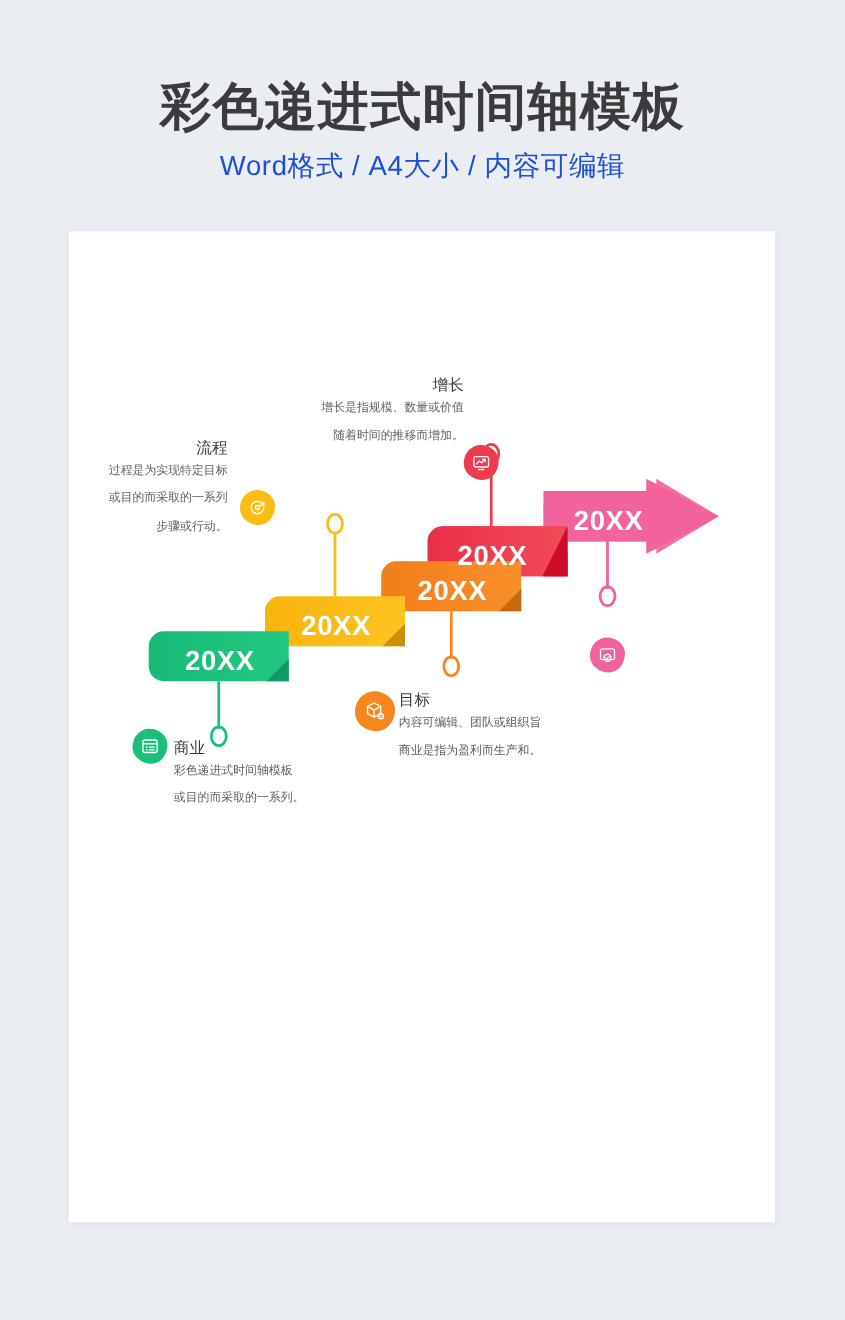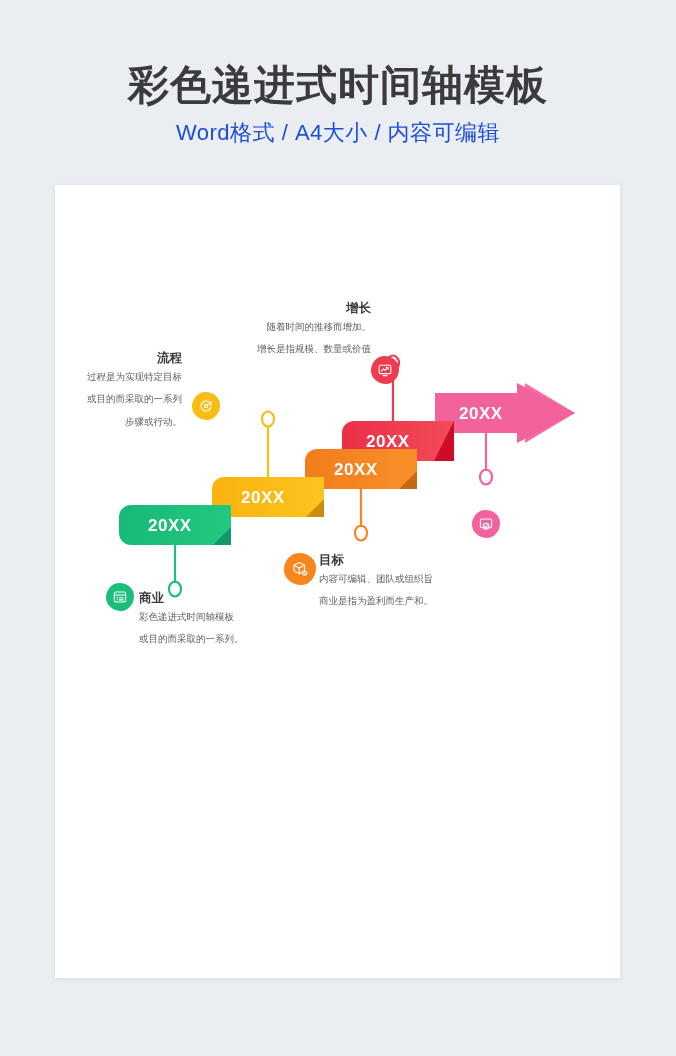--- a/index.html
+++ b/index.html
@@ -60,32 +60,32 @@
     position: absolute;
     left: 0; top: 0;
     width: 565px; height: 793px;
     overflow: visible;
   }
 
   
   .year {
     position: absolute;
     color: #ffffff;
-    font-size: 17px;
+    font-size: 22px;
     font-weight: bold;
     letter-spacing: 0.5px;
     white-space: nowrap;
     pointer-events: none;
   }
 
   
   .block { position: absolute; }
   .block .ttl {
     font-size: 12.5px;
-    font-weight: bold;
+    font-weight: normal;
     color: #3b3b3d;
     white-space: nowrap;
     line-height: 1.2;
   }
   .block .desc {
     font-size: 9.5px;
     color: #5d6066;
     line-height: 2.35;
     white-space: nowrap;
   }
@@ -254,22 +254,22 @@
           <svg width="16" height="16" viewBox="0 0 24 24" fill="none" stroke="#ffffff" stroke-width="1.6" stroke-linejoin="round" stroke-linecap="round">
             <rect x="3.2" y="5" width="17.6" height="12.4" rx="2"></rect>
             <polyline points="6.6,13.6 9.8,10.2 12.4,12.4 16.4,8.2"></polyline>
             <polyline points="13.6,8.2 16.6,8.2 16.6,11"></polyline>
             <line x1="9" y1="20.4" x2="15" y2="20.4"></line>
           </svg>
         </span>
       </div>
       <div class="block right-align" style="left:80px; top:116px; width:236px;">
         <div class="ttl">增长</div>
+        <div class="desc">增长是指规模、数量或价值</div>
         <div class="desc">随着时间的推移而增加。</div>
-        <div class="desc">增长是指规模、数量或价值</div>
       </div>
 
       <div class="badge" style="left:417px; top:325px; background:#f2629c;">
         <span>
           <svg width="16" height="16" viewBox="0 0 24 24" fill="none" stroke="#ffffff" stroke-width="1.6" stroke-linejoin="round" stroke-linecap="round">
             <rect x="3.6" y="4.6" width="16.8" height="13" rx="2.2"></rect>
             <circle cx="12" cy="15.4" r="4.3"></circle>
             <polyline points="10.1,15.5 11.5,16.9 14.2,13.9"></polyline>
           </svg>
         </span>

